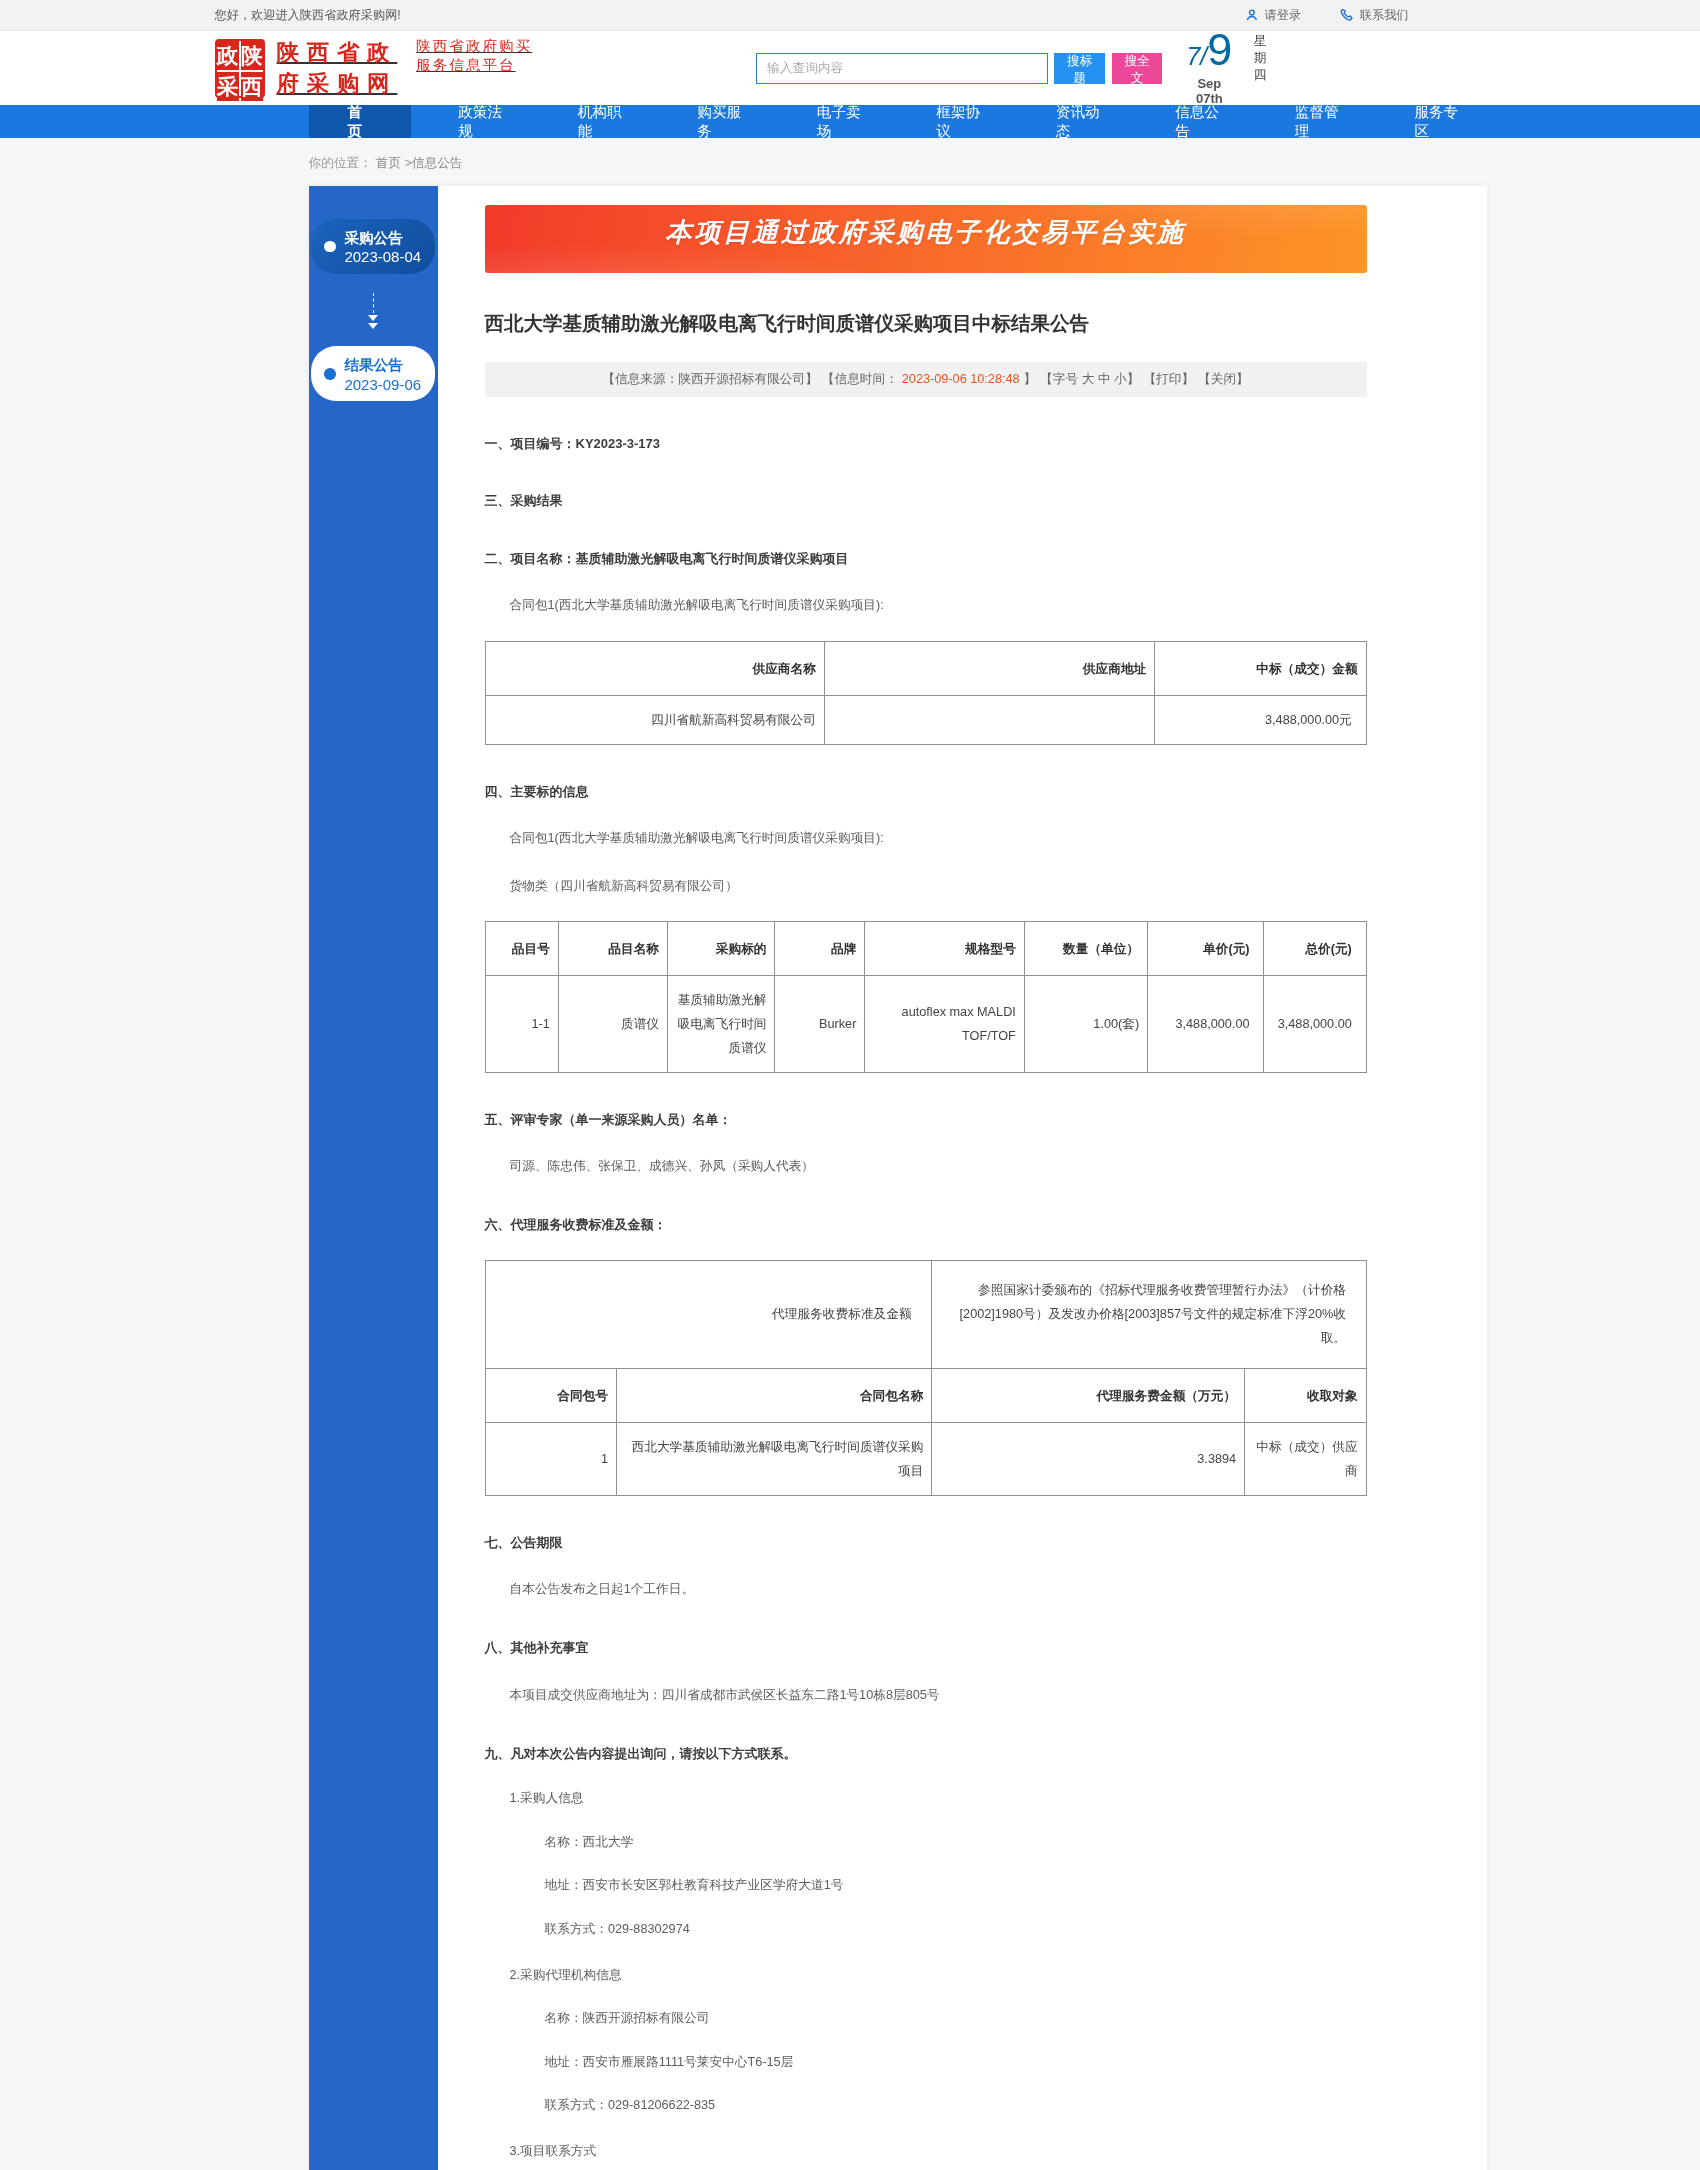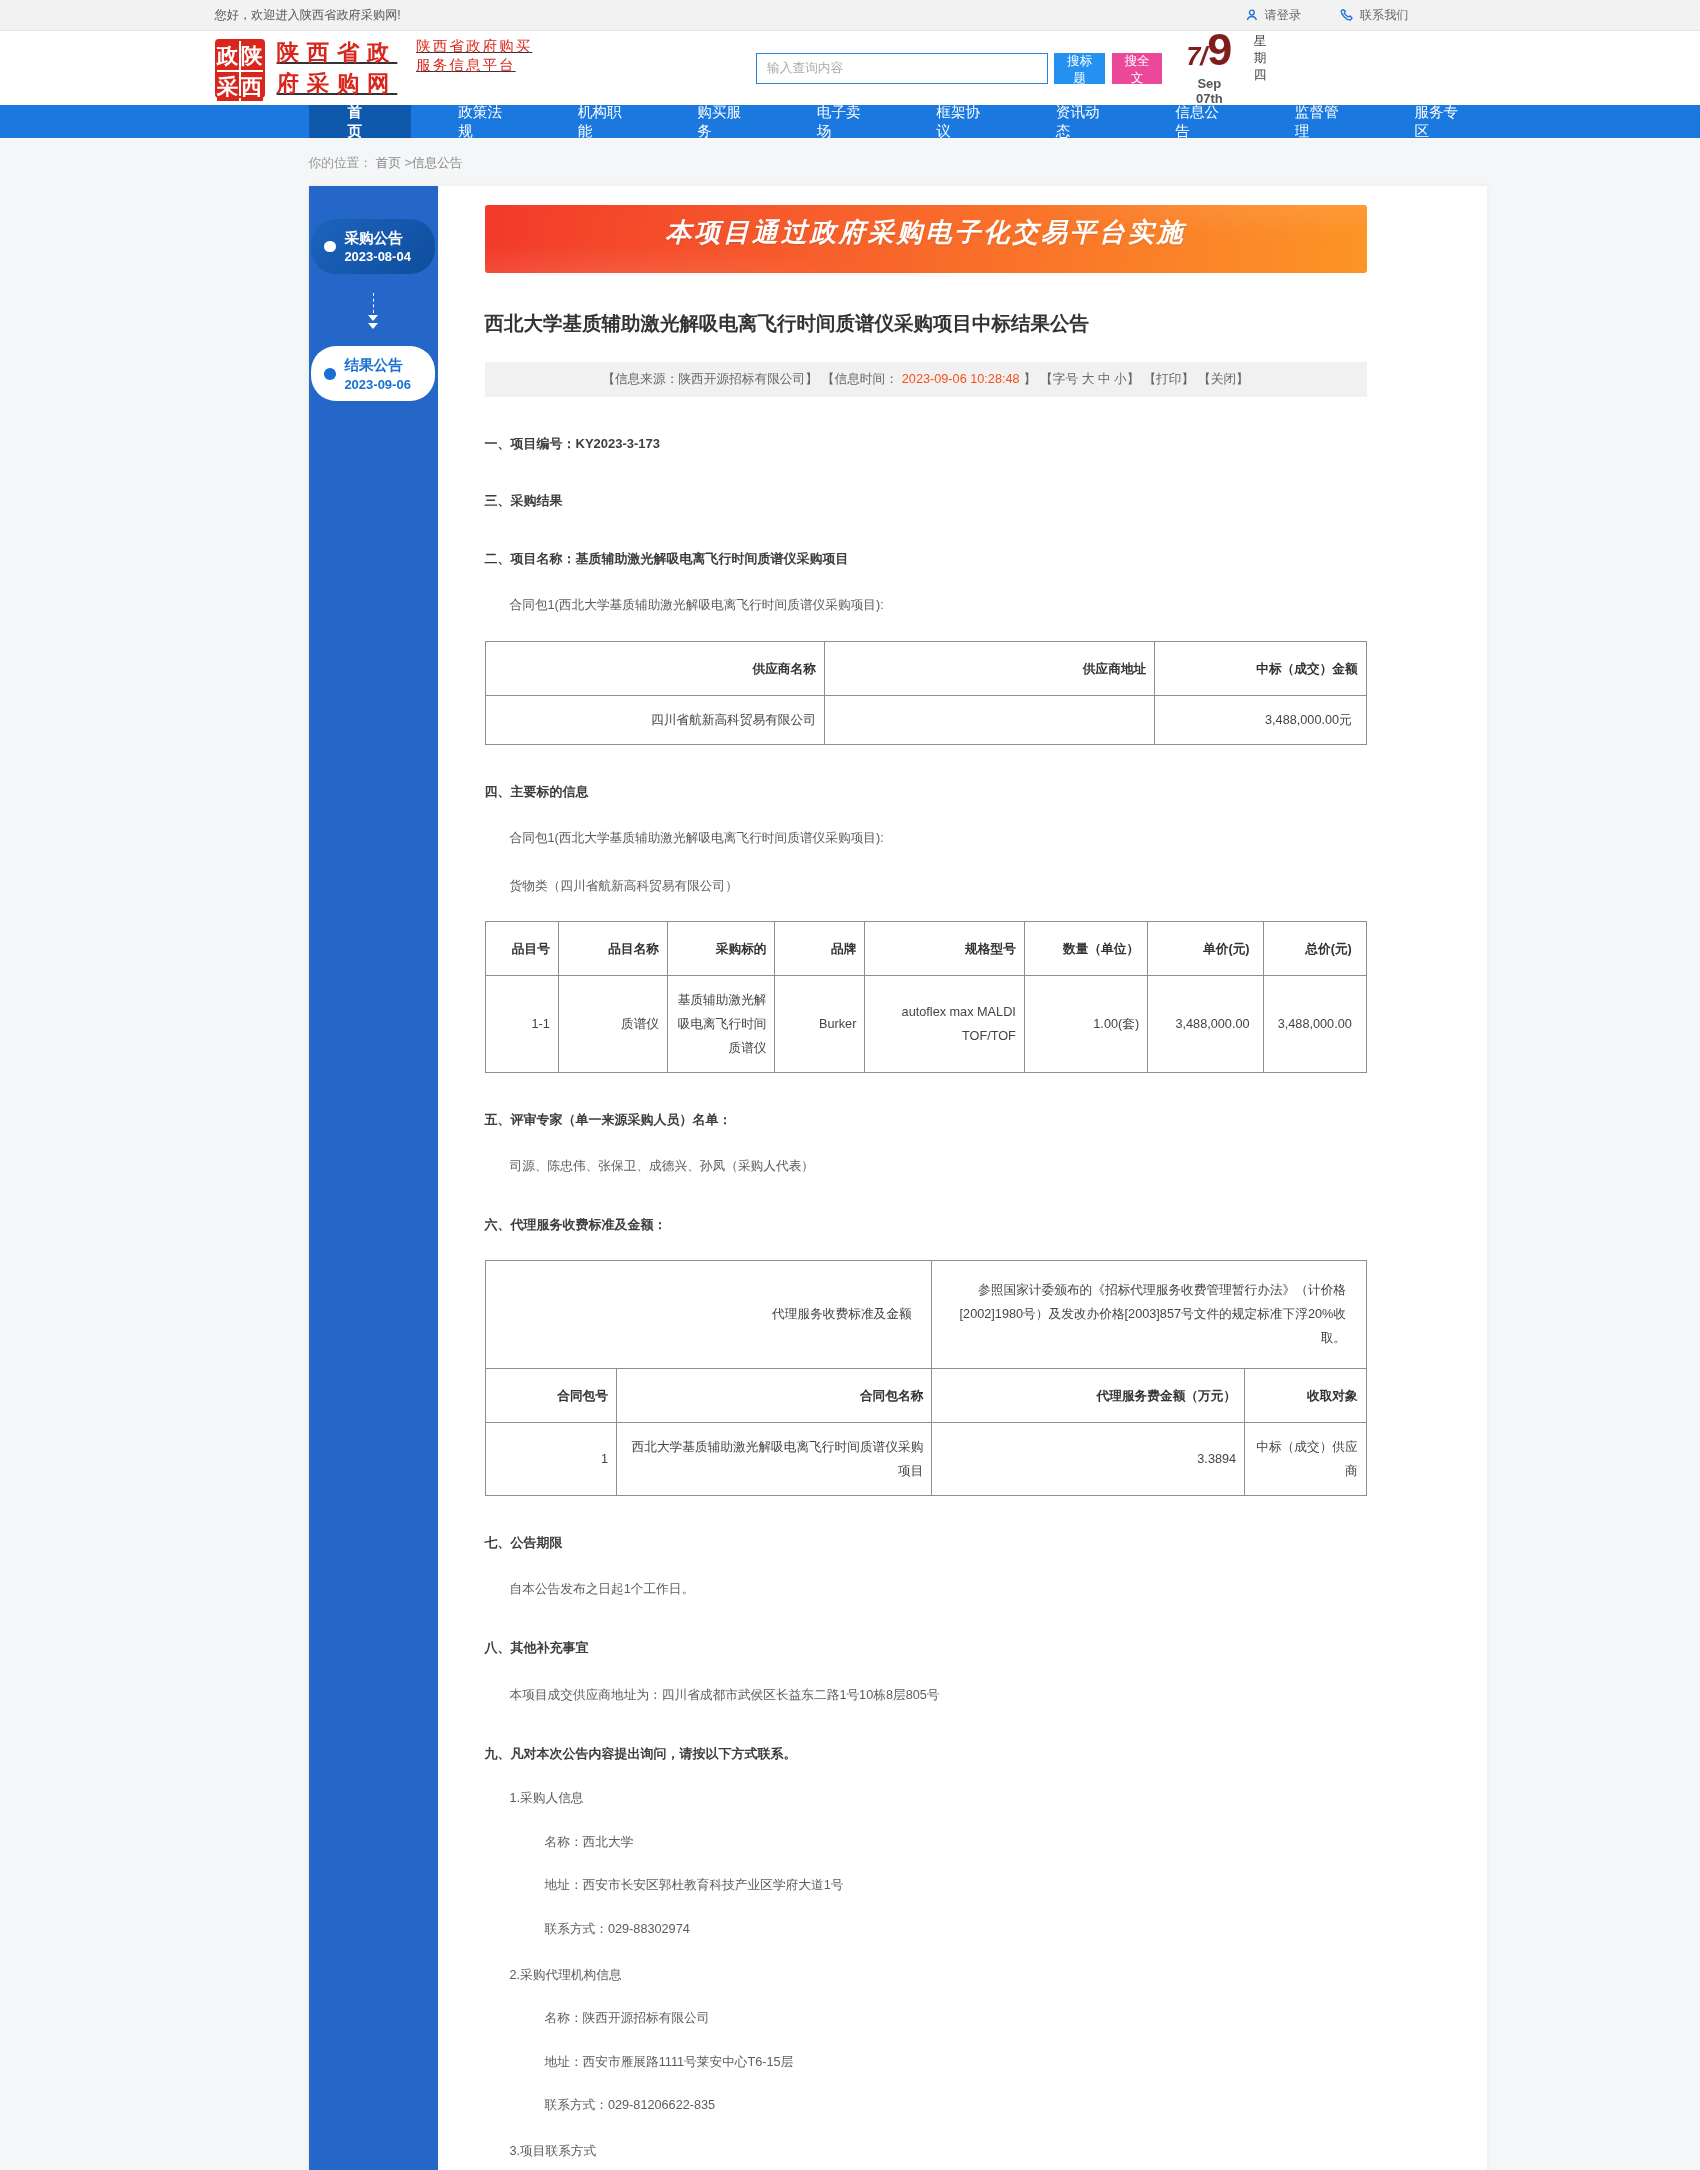--- a/index.html
+++ b/index.html
@@ -26,21 +26,21 @@
 
   .search-wrap { display:flex; align-items:center; margin-left:195px; }
   .search-input { width:332px; height:31px; border:1px solid #2f80d9; outline:none; padding:0 9.8px; font-size:12.7px; color:#333; }
   .search-input::placeholder { color:#aaa; }
   .search-btn { height:31px; padding:0 8.8px; border:none; color:#fff; font-size:12.7px; cursor:pointer; margin-left:6.8px; }
   .btn-title { background:#2490ef; }
   .btn-full { background:#ec4899;text-align:center; }
 
   .date-wrap { margin-left:auto; margin-right:220px; display:flex; align-items:flex-start; gap:21.5px; }
   .date-num { text-align:center; }
-  .date-md { color:#7f1d1d; font-weight:bold; }
+  .date-md { color:#0369a1; font-weight:normal; }
   .date-month { font-size:25px; font-style:italic; }
   .date-day { font-size:45px; line-height:39px; }
   .date-en { font-size:13px; color:#555; font-weight:bold; margin-top:5.9px; }
   .weekday { display:flex; flex-direction:column; font-size:12.7px; color:#444; line-height:16.6px; padding-top:3.9px; }
 
   
   .nav { background:#1b78df; height:33px; }
   .nav .container { display:flex; align-items:stretch; height:100%; padding-left:94px; }
   .nav-item { color:#fff; font-size:14.6px; display:flex; align-items:center; padding:0 23.4px; }
   .nav-item.active { background:#0f58ab; padding:0 39px; font-weight:bold; }
@@ -55,21 +55,21 @@
 
   
   .sidebar { width:129px; background:#2467c9; padding-top:33px; flex-shrink:0; }
   .step { position:relative; margin:0 2.9px; border-radius:25px; padding:8.8px 7.8px 8.8px 33px; cursor:pointer; }
   .step .dot { position:absolute; left:12.7px; top:50%; margin-top:-5.9px; width:11.7px; height:11.7px; border-radius:50%; }
   .step1 { background:linear-gradient(135deg,#1d64bd,#0e4d9d); color:#fff; }
   .step1 .dot { background:#fff; }
   .step2 { background:#fff; color:#1a6fd4; }
   .step2 .dot { background:#1a6fd4; }
   .step-title { font-size:14.6px; font-weight:bold; line-height:21.5px; }
-  .step-date { font-size:13px; line-height:15.6px; font-weight:bold; }
+  .step-date { font-size:15px; line-height:15.6px; font-weight:normal; }
   .flow-arrow { margin:19.5px auto 17.6px; text-align:center; }
   .flow-dash { width:0; height:19.5px; border-left:1px dashed #fff; margin:0 auto 2px; }
   .flow-tri { width:0; height:0; border-left:5.9px solid transparent; border-right:5.9px solid transparent; border-top:6.8px solid #fff; margin:2px auto 0; }
 
   
   .main { flex:1; padding:18.5px 120px 59px 47px; }
 
   .banner { position:relative; height:68px; border-radius:2.9px; overflow:hidden; background:linear-gradient(100deg,#f23a2a 0%,#f8652b 45%,#fd9526 100%); text-align:center; }
   .banner::before { content:""; position:absolute; inset:0;
      background:radial-gradient(ellipse 60% 120% at 12% 130%, rgba(255,255,255,.16), transparent 60%),

